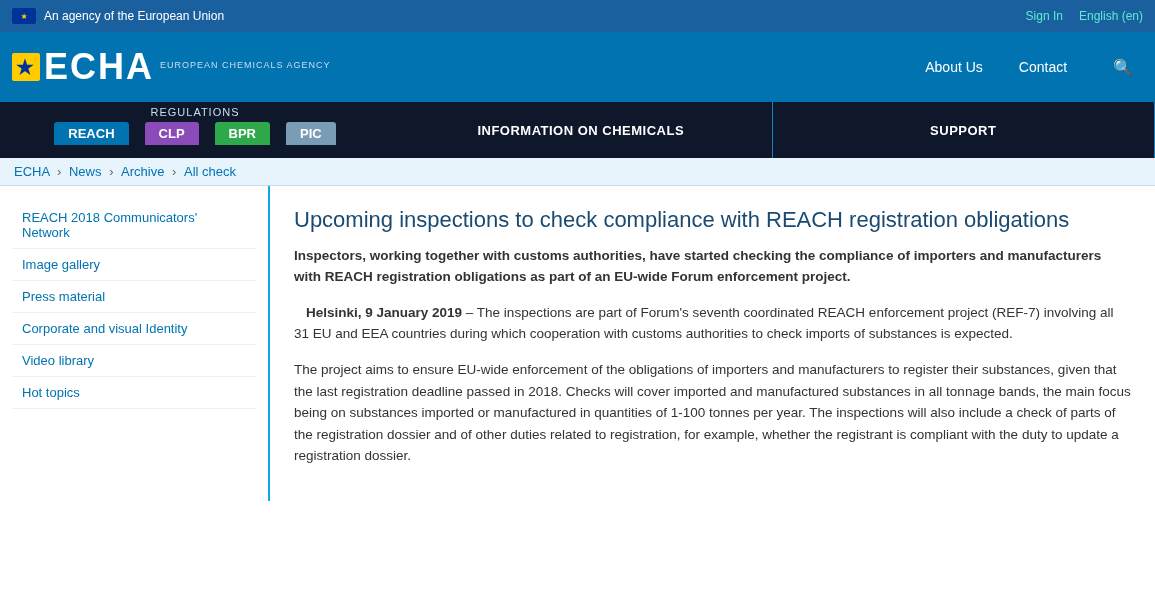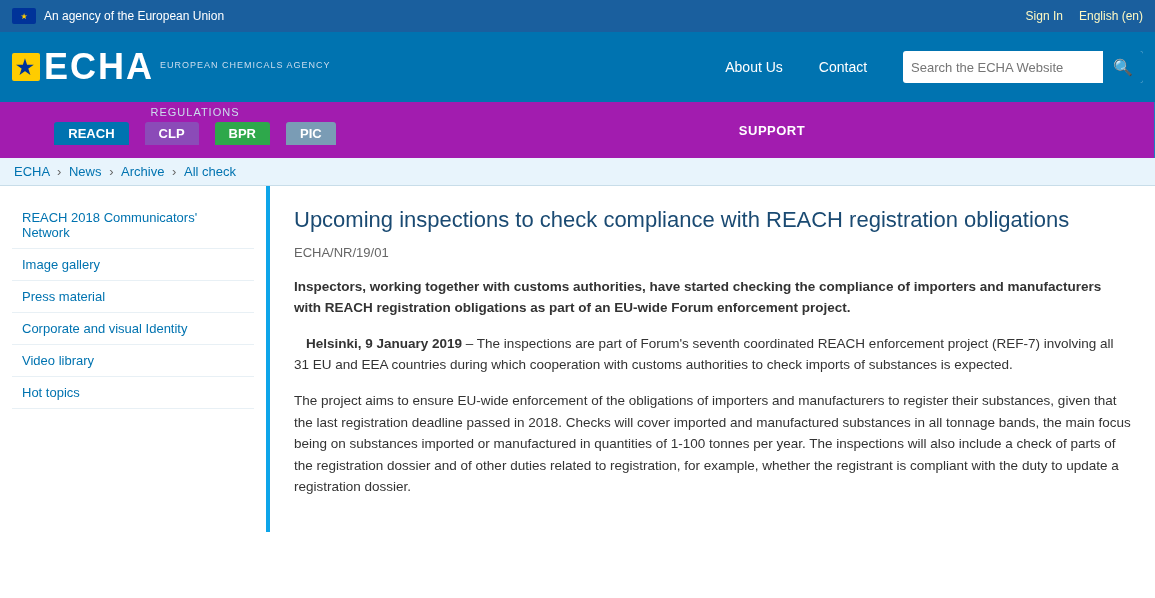--- a/index.html
+++ b/index.html
@@ -11,21 +11,21 @@
       display: flex;
       align-items: center;
       justify-content: space-between;
       padding: 4px 12px;
       height: 32px;
     }
     .top-bar-left { display: flex; align-items: center; gap: 8px; color: #fff; font-size: 12px; }
     .eu-flag { width: 24px; height: 16px; background: #003399; border-radius: 2px; display: flex; align-items: center; justify-content: center; }
     .eu-flag span { color: #ffcc00; font-size: 8px; }
     .top-bar-right { display: flex; align-items: center; gap: 16px; }
-    .top-bar-right a { color: #fef9c3; text-decoration: none; font-size: 12px; }
+    .top-bar-right a { color: #5eead4; text-decoration: none; font-size: 12px; }
 
     
     .header {
       background: #0073b0;
       display: flex;
       align-items: center;
       padding: 8px 12px;
       height: 70px;
       justify-content: space-between;
     }
@@ -34,21 +34,21 @@
     .logo-star { background: #ffcc00; color: #003399; border-radius: 2px; font-size: 20px; width: 28px; height: 28px; display: flex; align-items: center; justify-content: center; margin-right: 4px; }
     .logo-sub { font-size: 9px; color: #cde; letter-spacing: 1px; margin-top: -4px; }
     .header-nav { display: flex; align-items: center; gap: 36px; }
     .header-nav a { color: #fff; text-decoration: none; font-size: 14px; font-weight: 500; }
     .search-bar { display: flex; align-items: center; background: #fff; border-radius: 3px; overflow: hidden; height: 32px; }
     .search-bar input { border: none; outline: none; padding: 4px 8px; font-size: 13px; color: #999; width: 200px; }
     .search-bar button { background: #0073b0; border: none; padding: 0 10px; height: 32px; cursor: pointer; color: #fff; font-size: 16px; }
 
     
     .main-nav {
-      background: #a21caf;
+      background: #0f172a;
       display: flex;
       align-items: stretch;
       height: 56px;
     }
     .nav-regulations {
       display: flex;
       flex-direction: column;
       align-items: center;
       justify-content: flex-start;
       min-width: 390px;
@@ -72,21 +72,21 @@
       color: #0073b0;
       border-bottom: 1px solid #c8dde9;
     }
     .breadcrumb a { color: #0073b0; text-decoration: none; }
     .breadcrumb span { color: #666; margin: 0 4px; }
 
     
     .content-wrapper { display: flex; }
 
     
-    .sidebar { width: 270px; min-width: 270px; padding: 16px 12px; border-right: 4px solid #0ea5e9; background: #fff; }
+    .sidebar { width: 270px; min-width: 270px; padding: 16px 12px; border-right: 2px solid #0ea5e9; background: #fff; }
     .sidebar a { display: block; color: #0073b0; text-decoration: none; padding: 8px 10px; font-size: 13px; border-bottom: 1px solid #e8f0f5; }
 
     
     .main-content { flex: 1; padding: 20px 24px; }
     .article-title { font-size: 22px; color: #1a4a72; font-weight: normal; margin-bottom: 10px; line-height: 1.3; }
     .article-ref { color: #666; font-size: 13px; margin-bottom: 16px; }
     .article-body p { font-size: 13.5px; line-height: 1.6; margin-bottom: 14px; color: #333; }
     .article-body .lead { font-weight: bold; }
     .article-body .dateline { font-weight: bold; padding-left: 12px; }
   </style>
@@ -113,36 +113,36 @@
       ECHA
     </div>
     <div>
       <div class="logo-sub">EUROPEAN CHEMICALS AGENCY</div>
     </div>
   </div>
   <div class="header-nav">
     <a href="#">About Us</a>
     <a href="#">Contact</a>
     <div class="search-bar">
-      <input type="text" placeholder="Search the ECHA Website" style="">
       <button>🔍</button>
     </div>
   </div>
 </div>
 
 <div class="main-nav">
   <div class="nav-regulations">
     <div class="nav-reg-label">REGULATIONS</div>
     <div class="nav-reg-tabs">
       <a href="#" class="nav-reg-tab tab-reach">REACH</a>
       <a href="#" class="nav-reg-tab tab-clp">CLP</a>
       <a href="#" class="nav-reg-tab tab-bpr">BPR</a>
       <a href="#" class="nav-reg-tab tab-pic">PIC</a>
     </div>
   </div>
+  <div class="nav-section">INFORMATION ON CHEMICALS</div>
   <div class="nav-section">SUPPORT</div>
 </div>
 
 <div class="breadcrumb">
   <a href="#">ECHA</a>
   <span> › </span>
   <a href="#">News</a>
   <span> › </span>
   <a href="#">Archive</a>
   <span> › </span>
@@ -155,21 +155,20 @@
     <a href="#">REACH 2018 Communicators' Network</a>
     <a href="#">Image gallery</a>
     <a href="#">Press material</a>
     <a href="#">Corporate and visual Identity</a>
     <a href="#">Video library</a>
     <a href="#">Hot topics</a>
   </div>
 
   <div class="main-content">
     <h1 class="article-title">Upcoming inspections to check compliance with REACH registration obligations</h1>
-    <div class="article-ref">ECHA/NR/19/01</div>
     <div class="article-body">
       <p class="lead">Inspectors, working together with customs authorities, have started checking the compliance of importers and manufacturers with REACH registration obligations as part of an EU-wide Forum enforcement project.</p>
       <p>
         <span class="dateline">Helsinki, 9 January 2019</span><span> – The inspections are part of Forum's seventh coordinated REACH enforcement project (REF-7) involving all 31 EU and EEA countries during which cooperation with customs authorities to check imports of substances is expected.</span>
       </p>
       <p>The project aims to ensure EU-wide enforcement of the obligations of importers and manufacturers to register their substances, given that the last registration deadline passed in 2018. Checks will cover imported and manufactured substances in all tonnage bands, the main focus being on substances imported or manufactured in quantities of 1-100 tonnes per year. The inspections will also include a check of parts of the registration dossier and of other duties related to registration, for example, whether the registrant is compliant with the duty to update a registration dossier.</p>
     </div>
   </div>
 </div>
 

